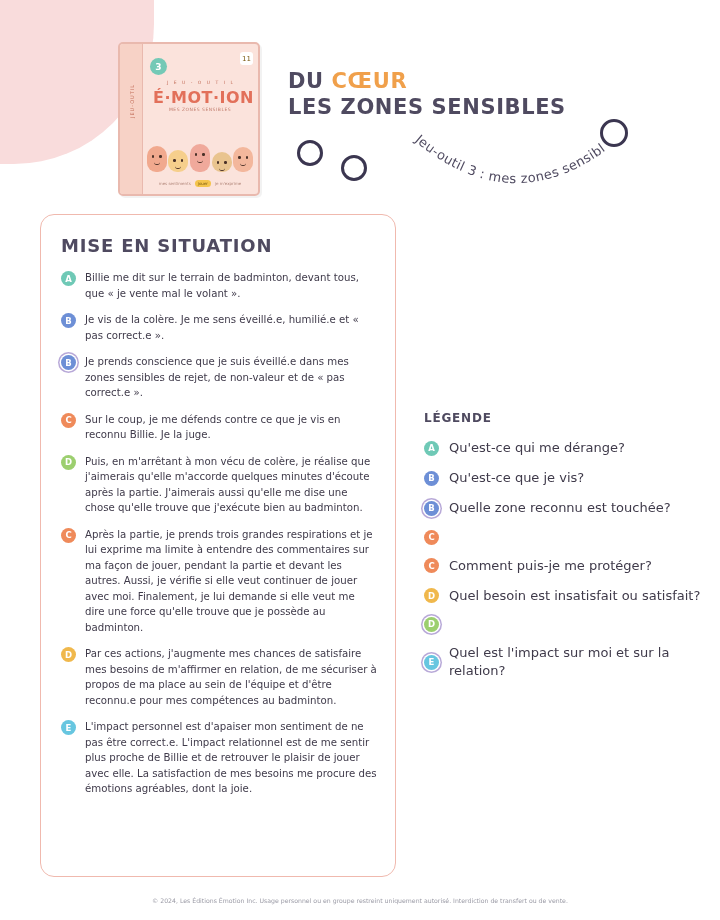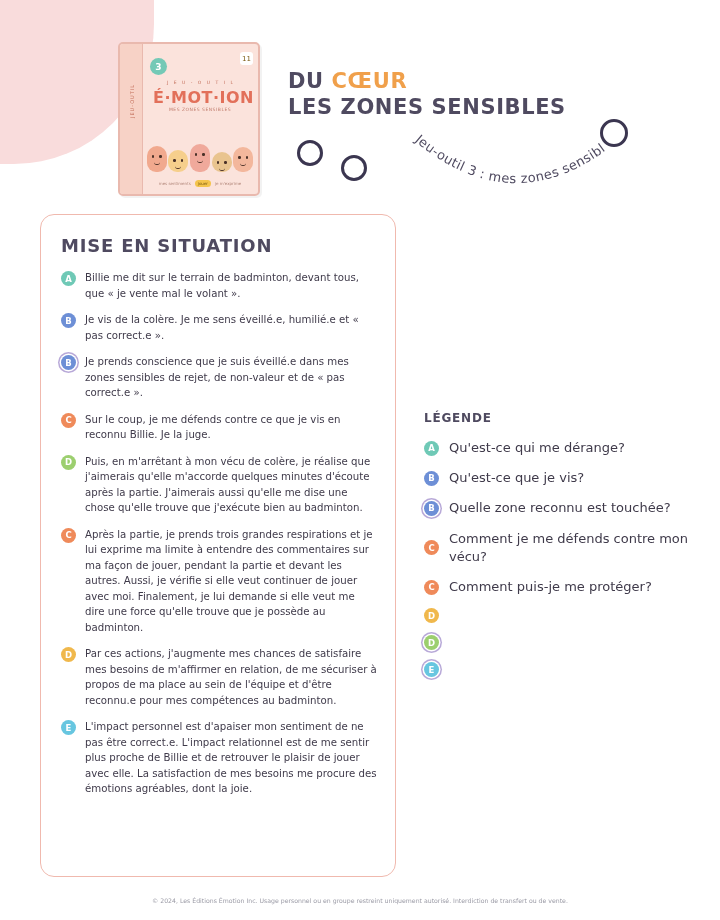--- a/index.html
+++ b/index.html
@@ -410,31 +410,32 @@
       <div class="legend-row">
         <div class="bullet" style="background: rgb(109, 143, 214);">B</div>
         <div class="legend-text">Qu'est-ce que je vis?</div>
       </div>
       <div class="legend-row">
         <div class="bullet ring-extra" style="background: rgb(109, 143, 214);">B</div>
         <div class="legend-text">Quelle zone reconnu est touchée?</div>
       </div>
       <div class="legend-row">
         <div class="bullet" style="background: rgb(239, 138, 90);">C</div>
-        <div class="legend-text">Comment je me défends contre mon vécu?</div>
       </div>
       <div class="legend-row">
         <div class="bullet" style="background: rgb(239, 138, 90);">C</div>
         <div class="legend-text">Comment puis-je me protéger?</div>
       </div>
       <div class="legend-row">
         <div class="bullet" style="background: rgb(240, 184, 76);">D</div>
+        <div class="legend-text">Quel besoin est insatisfait ou satisfait?</div>
       </div>
       <div class="legend-row">
         <div class="bullet ring-extra" style="background: rgb(156, 207, 111);">D</div>
       </div>
       <div class="legend-row">
         <div class="bullet ring-extra" style="background: rgb(103, 198, 224);">E</div>
+        <div class="legend-text">Quel est l'impact sur moi et sur la relation?</div>
       </div>
     </div>
 </div>
 
 <div class="footer">© 2024, Les Éditions Émotion Inc. Usage personnel ou en groupe restreint uniquement autorisé. Interdiction de transfert ou de vente.</div>
 
 </body></html>

